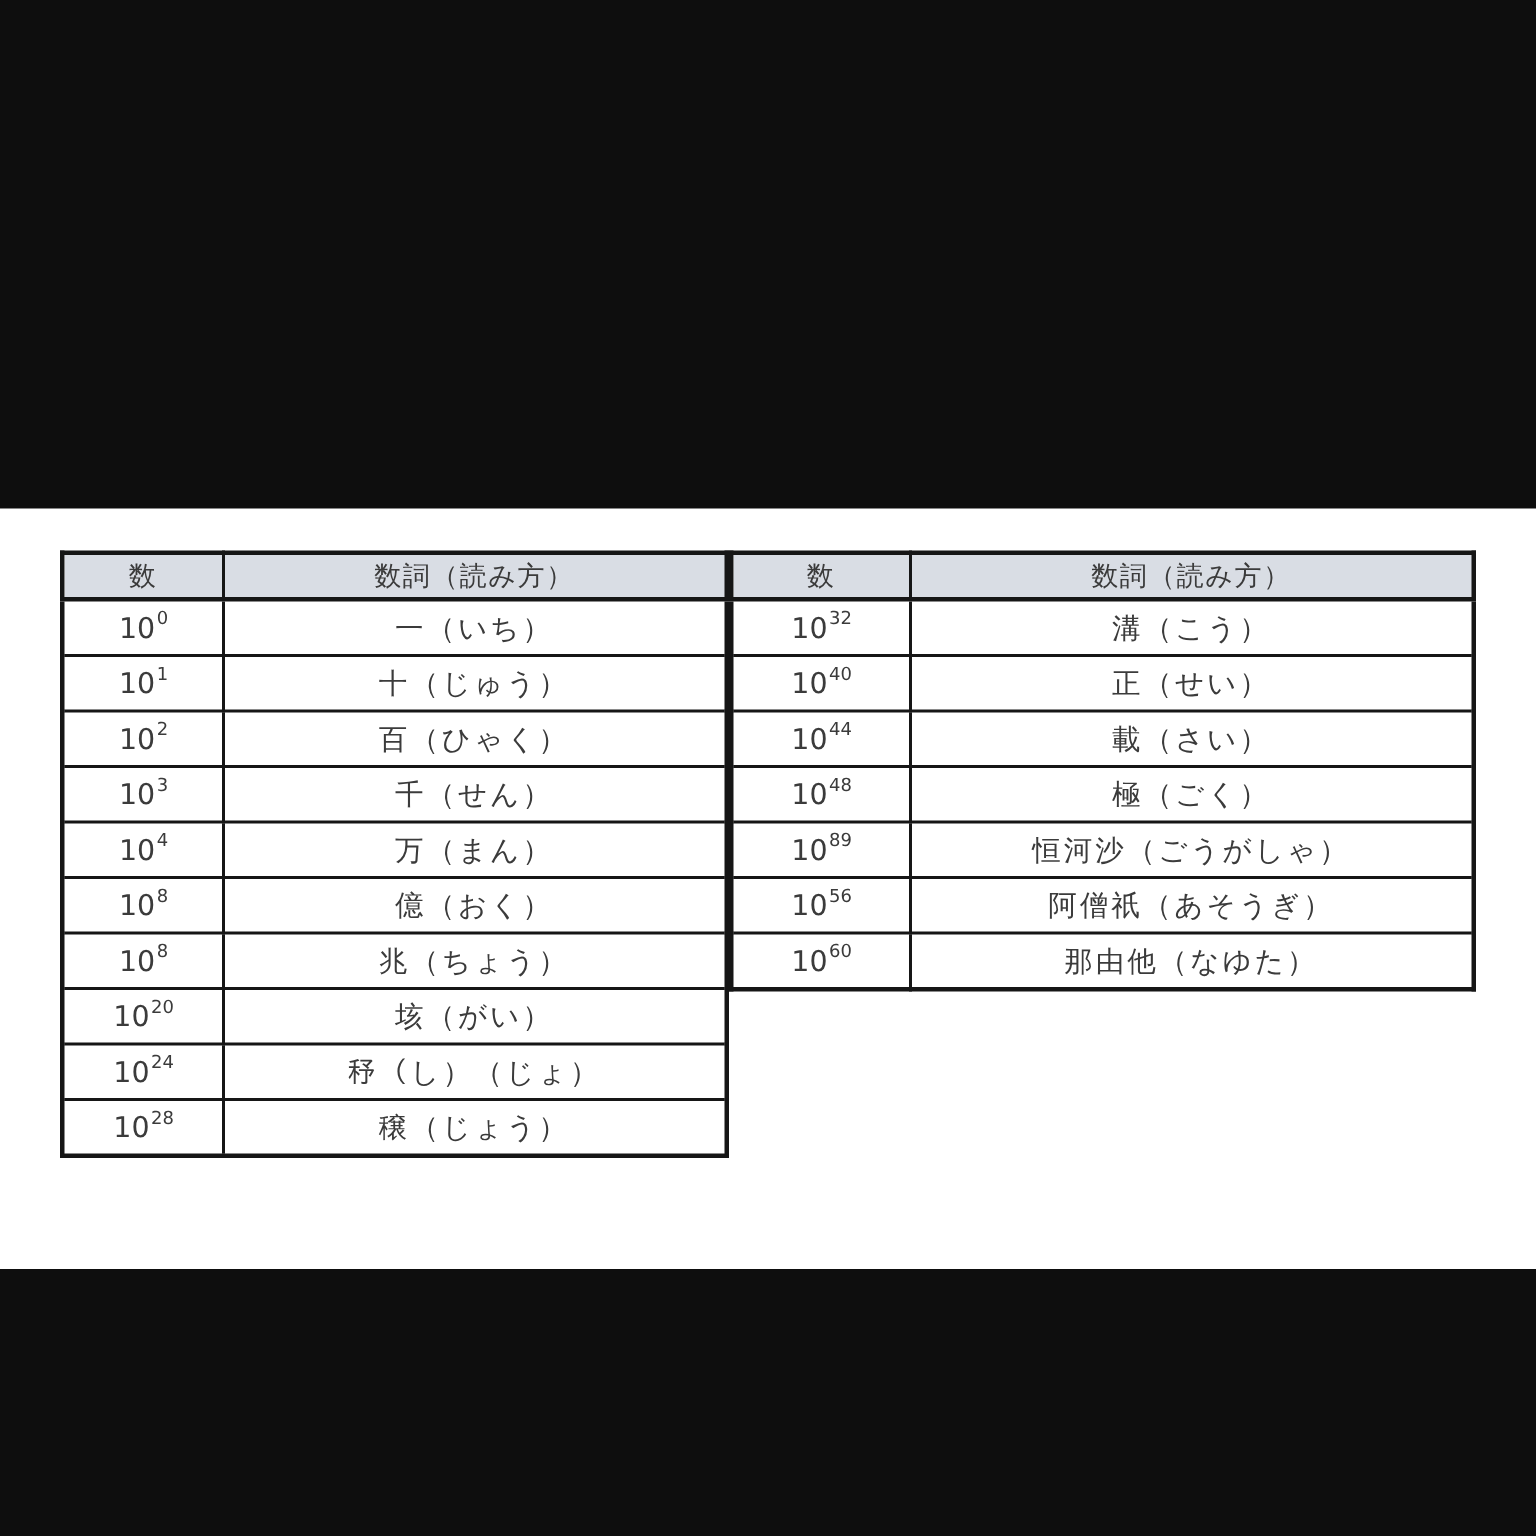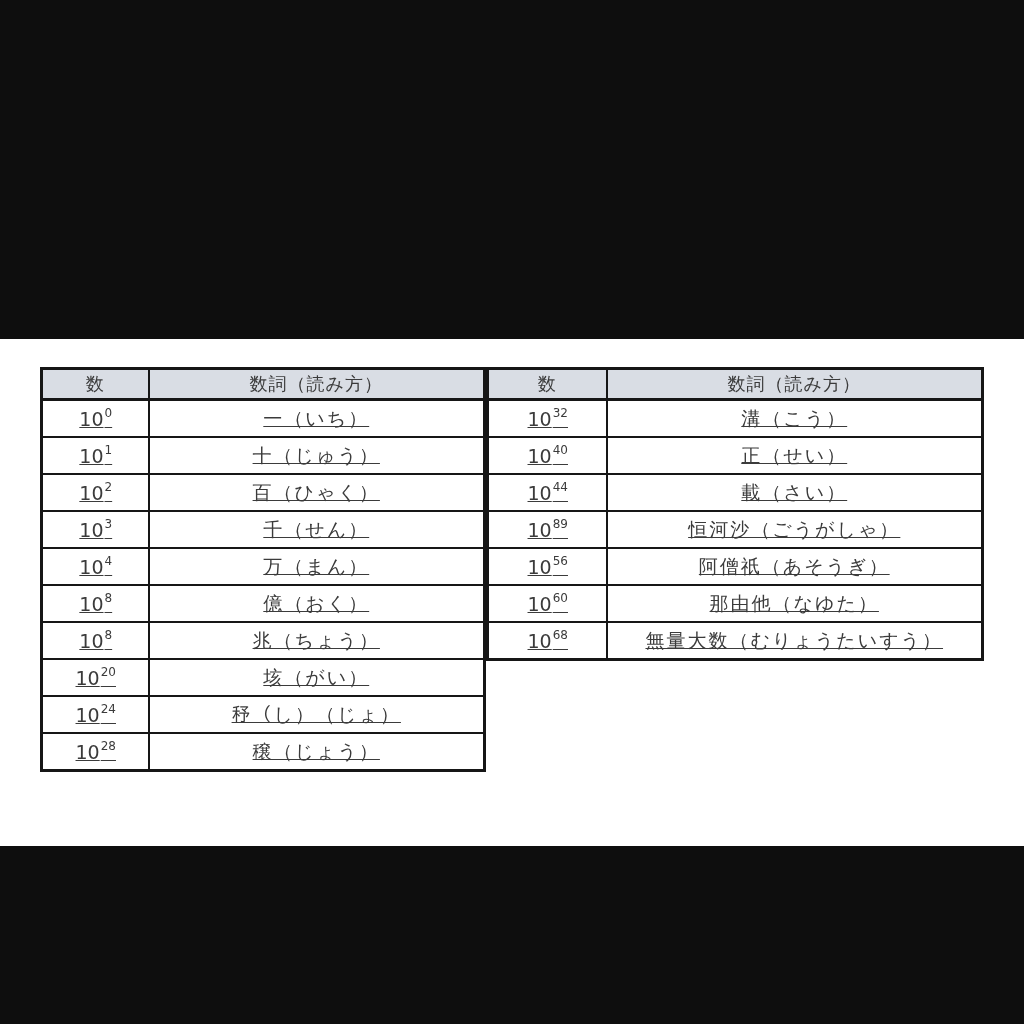--- a/index.html
+++ b/index.html
@@ -56,21 +56,20 @@
     background: #d9dde4;
     height: 28px;
     font-size: 18px;
     font-weight: normal;
     border-bottom-width: 3px;
     letter-spacing: 1px;
   }
   table.num-table td {
     height: 35px;
     font-size: 19px;
-    text-decoration: underline;
   }
   td.num sup {
     font-size: 12px;
     line-height: 0;
     position: relative;
     top: -1px;
     left: 1px;
   }
   td.name {
     letter-spacing: 2px;
@@ -162,32 +161,32 @@
           </tr>
           <tr>
             <td class="num">10<sup>40</sup></td>
             <td class="name">正（せい）</td>
           </tr>
           <tr>
             <td class="num">10<sup>44</sup></td>
             <td class="name">載（さい）</td>
           </tr>
           <tr>
+            <td class="num">10<sup>48</sup></td>
+            <td class="name">極（ごく）</td>
+          </tr>
+          <tr>
             <td class="num">10<sup>89</sup></td>
             <td class="name">恒河沙（ごうがしゃ）</td>
           </tr>
           <tr>
             <td class="num">10<sup>56</sup></td>
             <td class="name">阿僧祇（あそうぎ）</td>
           </tr>
           <tr>
             <td class="num">10<sup>60</sup></td>
             <td class="name">那由他（なゆた）</td>
           </tr>
-          <tr>
-            <td class="num">10<sup>68</sup></td>
-            <td class="name">無量大数（むりょうたいすう）</td>
-          </tr>
         </tbody>
     </table>
 
   </div>
 </div>
 
 </body></html>

